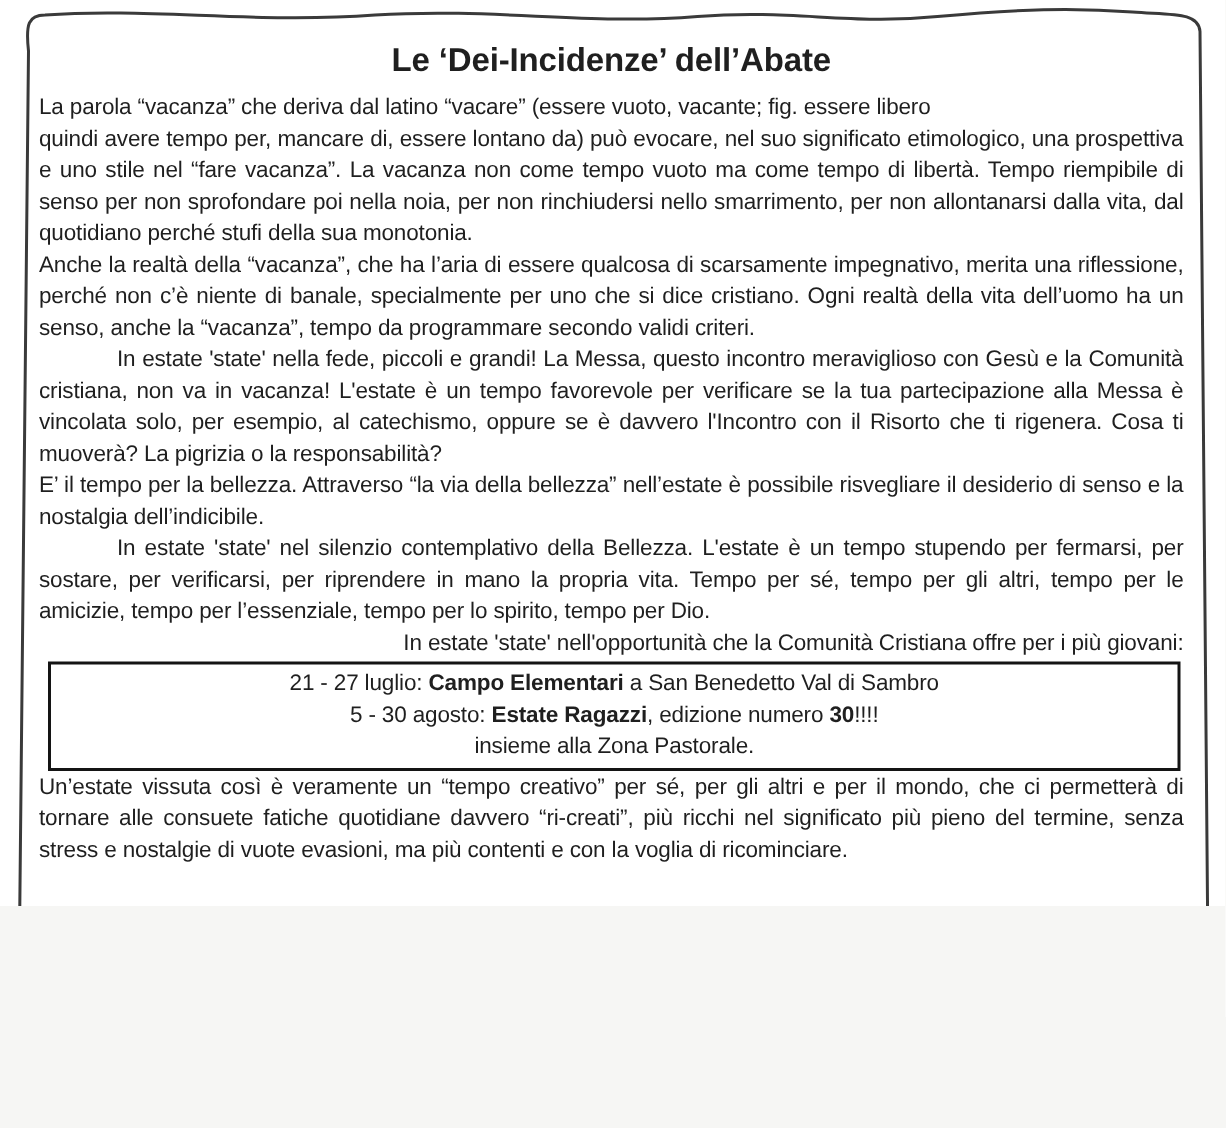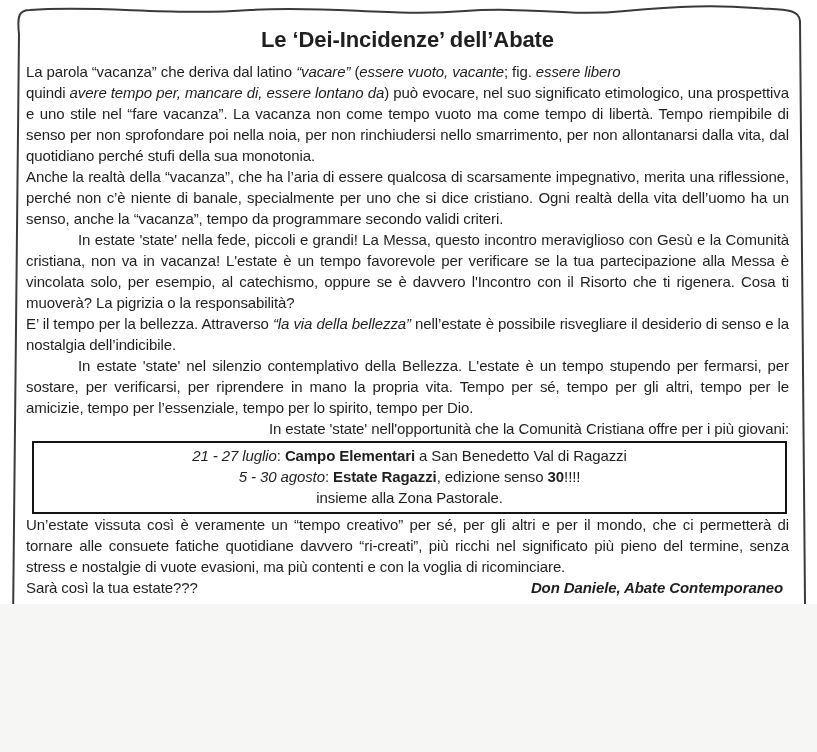--- a/index.html
+++ b/index.html
@@ -35,21 +35,21 @@
     font-size:22px;
     line-height:29px;
     margin-bottom:7px;
   }
   p.para{
     margin:0;
     text-align:justify;
   }
   p.noj{text-align:right;}
   .indent{text-indent:52px;}
-  .it{font-style:italic;}
+  .it{}
   .bd{font-weight:bold;}
   .camps-box{
     border:2px solid var(--box-border);
     margin:2px 2px 0 6px;
     padding:2px 8px 4px;
   }
   .camps-box .box-line{
     text-align:center;
     margin:0;
   }
@@ -94,26 +94,22 @@
     </div>
 
     <p class="para"><span>La parola “vacanza” che deriva dal latino </span><span class="it">“vacare”</span><span> (</span><span class="it">essere vuoto, vacante</span><span>; fig. </span><span class="it">essere libero</span><br><span>quindi </span><span class="it">avere tempo per, mancare di, essere lontano da</span><span>) può evocare, nel suo significato etimologico, una prospettiva e uno stile nel “fare vacanza”. La vacanza non come tempo vuoto ma come tempo di libertà. Tempo riempibile di senso per non sprofondare poi nella noia, per non rinchiudersi nello smarrimento, per non allontanarsi dalla vita, dal quotidiano perché stufi della sua monotonia.</span></p>
     <p class="para"><span>Anche la realtà della “vacanza”, che ha l’aria di essere qualcosa di scarsamente impegnativo, merita una riflessione, perché non c’è niente di banale, specialmente per uno che si dice cristiano. Ogni realtà della vita dell’uomo ha un senso, anche la “vacanza”, tempo da programmare secondo validi criteri.</span></p>
     <p class="para indent"><span>In estate 'state' nella fede, piccoli e grandi! La Messa, questo incontro meraviglioso con Gesù e la Comunità cristiana, non va in vacanza! L'estate è un tempo favorevole per verificare se la tua partecipazione alla Messa è vincolata solo, per esempio, al catechismo, oppure se è davvero l'Incontro con il Risorto che ti rigenera. Cosa ti muoverà? La pigrizia o la responsabilità?</span></p>
     <p class="para"><span>E’ il tempo per la bellezza. Attraverso </span><span class="it">“la via della bellezza”</span><span> nell’estate è possibile risvegliare il desiderio di senso e la nostalgia dell’indicibile.</span></p>
     <p class="para indent"><span>In estate 'state' nel silenzio contemplativo della Bellezza. L'estate è un tempo stupendo per fermarsi, per sostare, per verificarsi, per riprendere in mano la propria vita. Tempo per sé, tempo per gli altri, tempo per le amicizie, tempo per l’essenziale, tempo per lo spirito, tempo per Dio.</span></p>
     <p class="para noj indent"><span>In estate 'state' nell'opportunità che la Comunità Cristiana offre per i più giovani:</span></p>
 
     <div class="camps-box">
-      <p class="box-line"><span class="it">21 - 27 luglio</span><span>: </span><span class="bd">Campo Elementari</span><span> a San Benedetto Val di Ragazzi</span></p>
-      <p class="box-line"><span class="it">5 - 30 agosto</span><span>: </span><span class="bd">Estate Ragazzi</span><span>, edizione senso </span><span class="bd">30</span><span>!!!!</span></p>
+      <p class="box-line"><span class="it">21 - 27 luglio</span><span>: </span><span class="bd">Campo Elementari</span><span> a San Benedetto Val di Sambro</span></p>
+      <p class="box-line"><span class="it">5 - 30 agosto</span><span>: </span><span class="bd">Estate Ragazzi</span><span>, edizione numero </span><span class="bd">30</span><span>!!!!</span></p>
       <p class="box-line"><span>insieme alla Zona Pastorale.</span></p>
     </div>
 
     <p class="para"><span>Un’estate vissuta così è veramente un “tempo creativo” per sé, per gli altri e per il mondo, che ci permetterà di tornare alle consuete fatiche quotidiane davvero “ri-creati”, più ricchi nel significato più pieno del termine, senza stress e nostalgie di vuote evasioni, ma più contenti e con la voglia di ricominciare.</span></p>
 
-    <div class="footer-row">
-      <span>Sarà così la tua estate???</span>
-      <span class="signature">Don Daniele, Abate Contemporaneo</span>
-    </div>
 
   </div>
 </div>
 
 </body></html>

